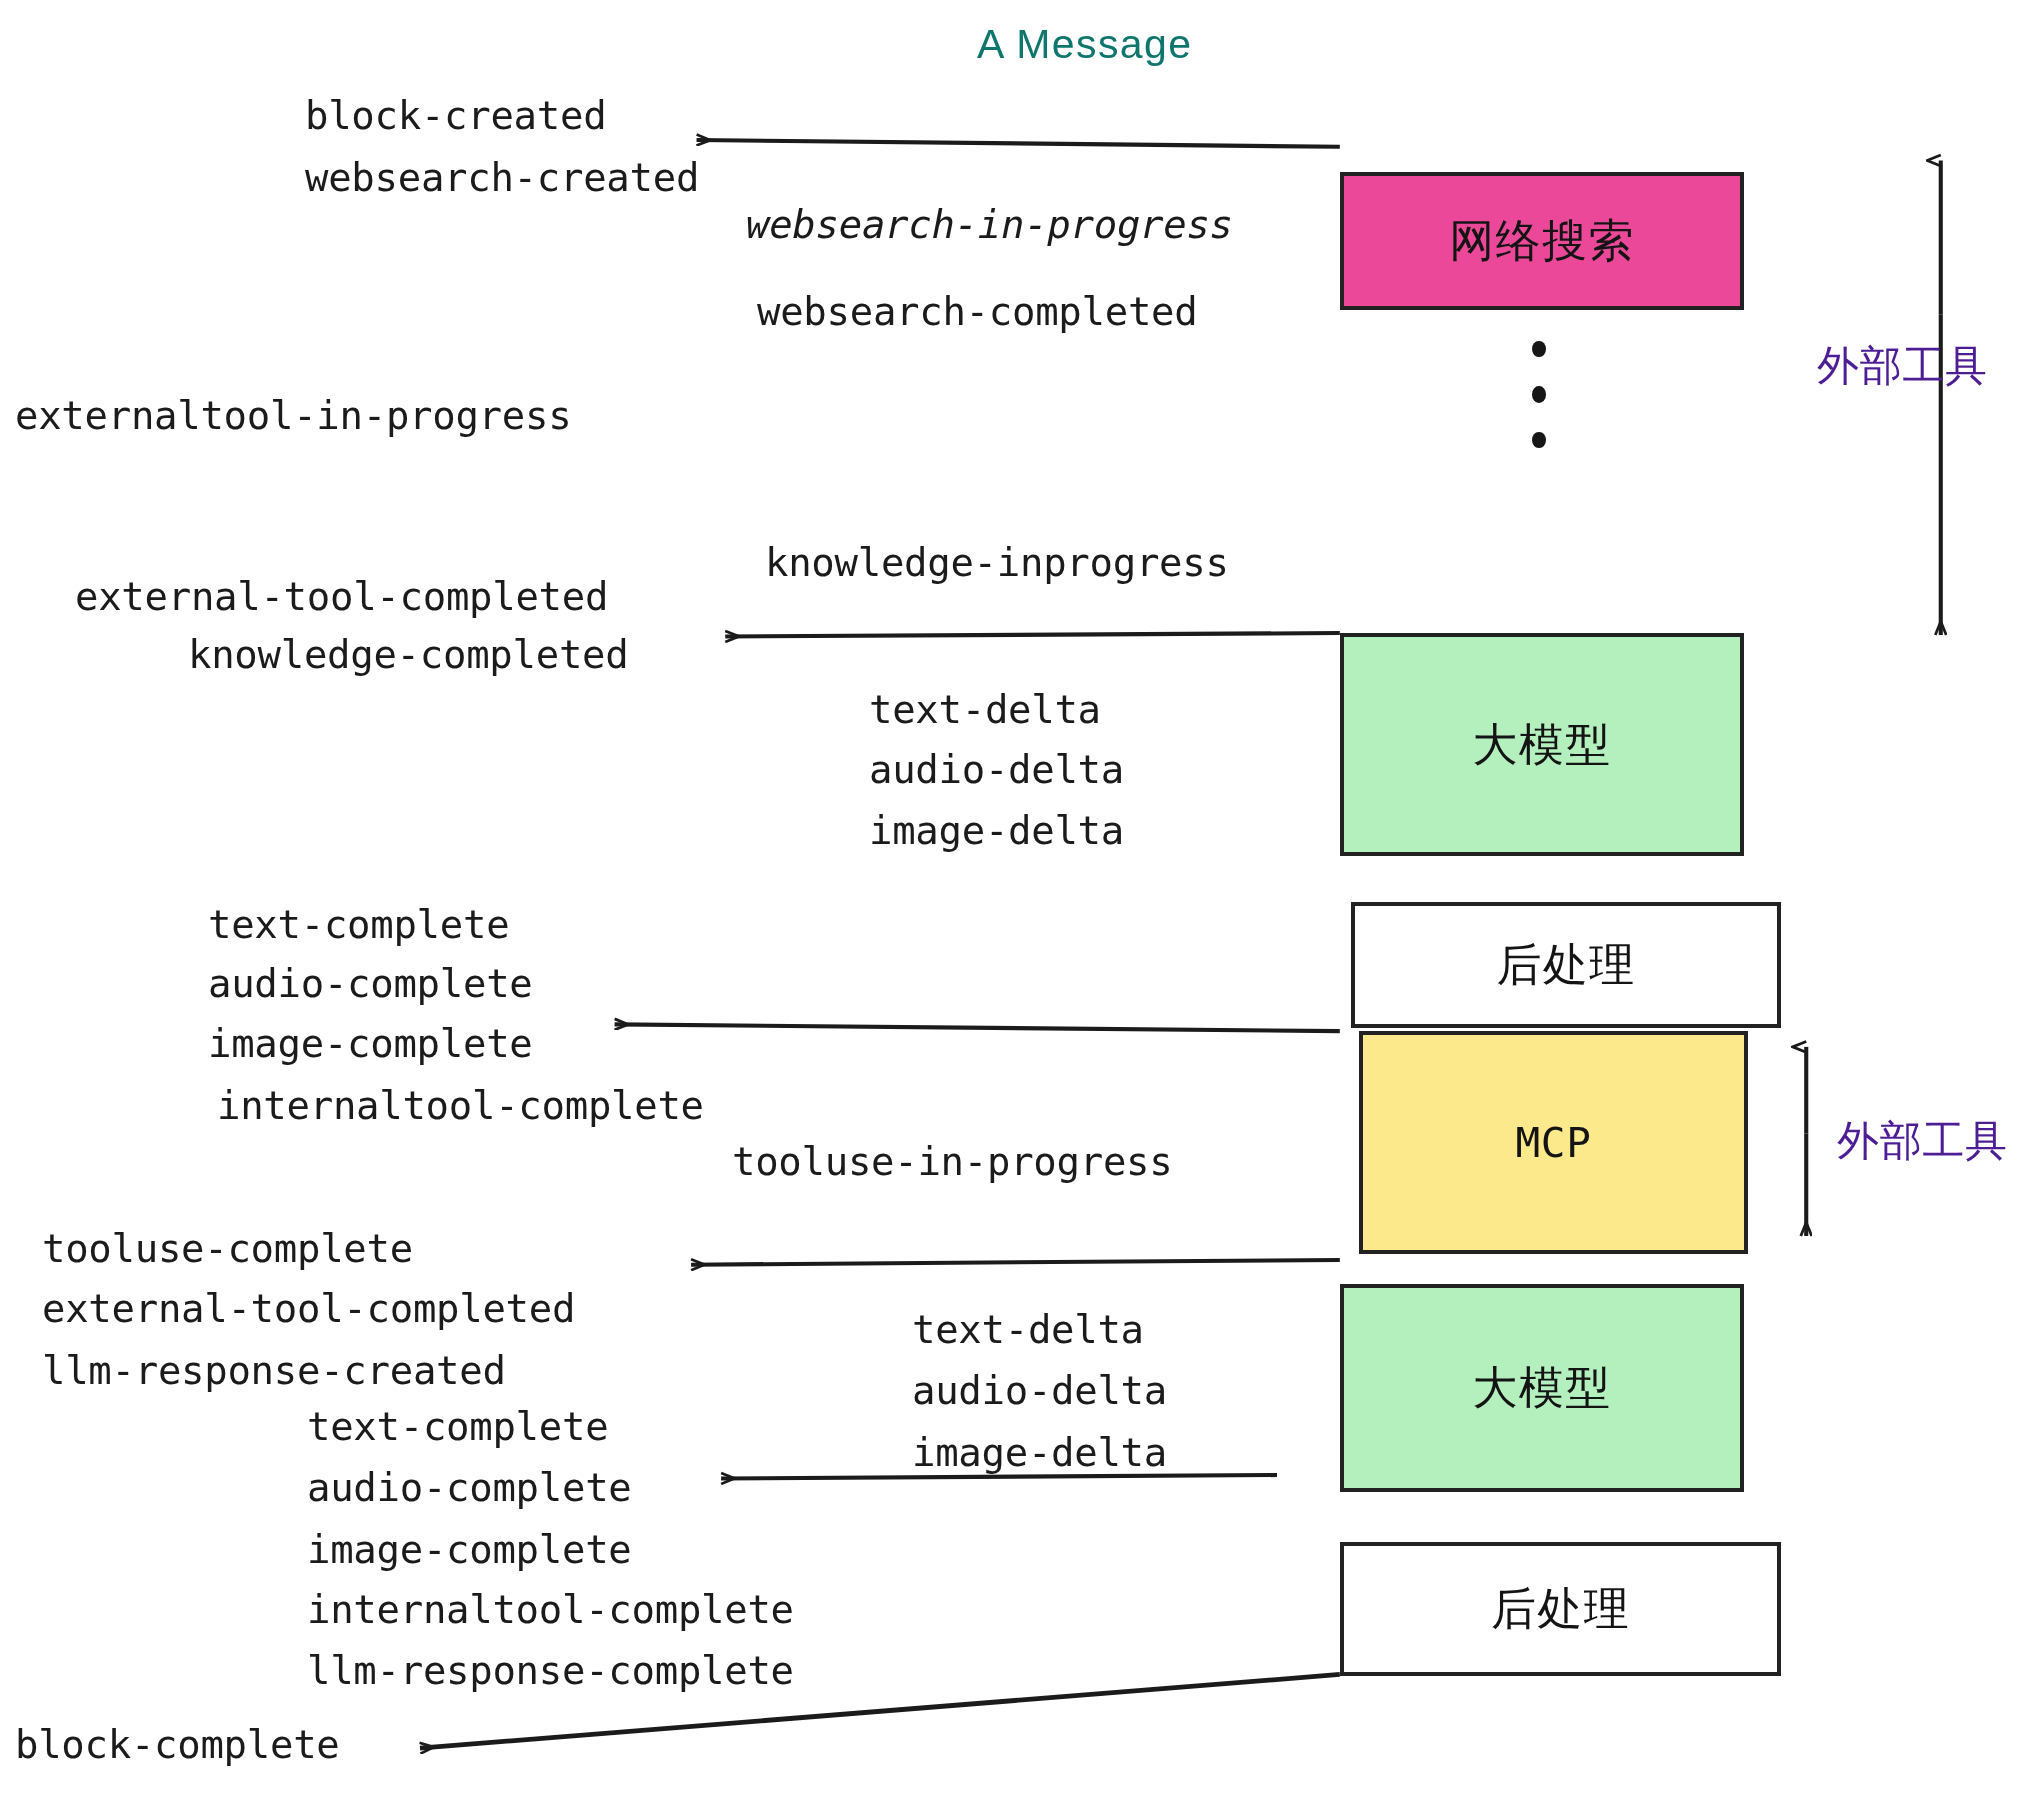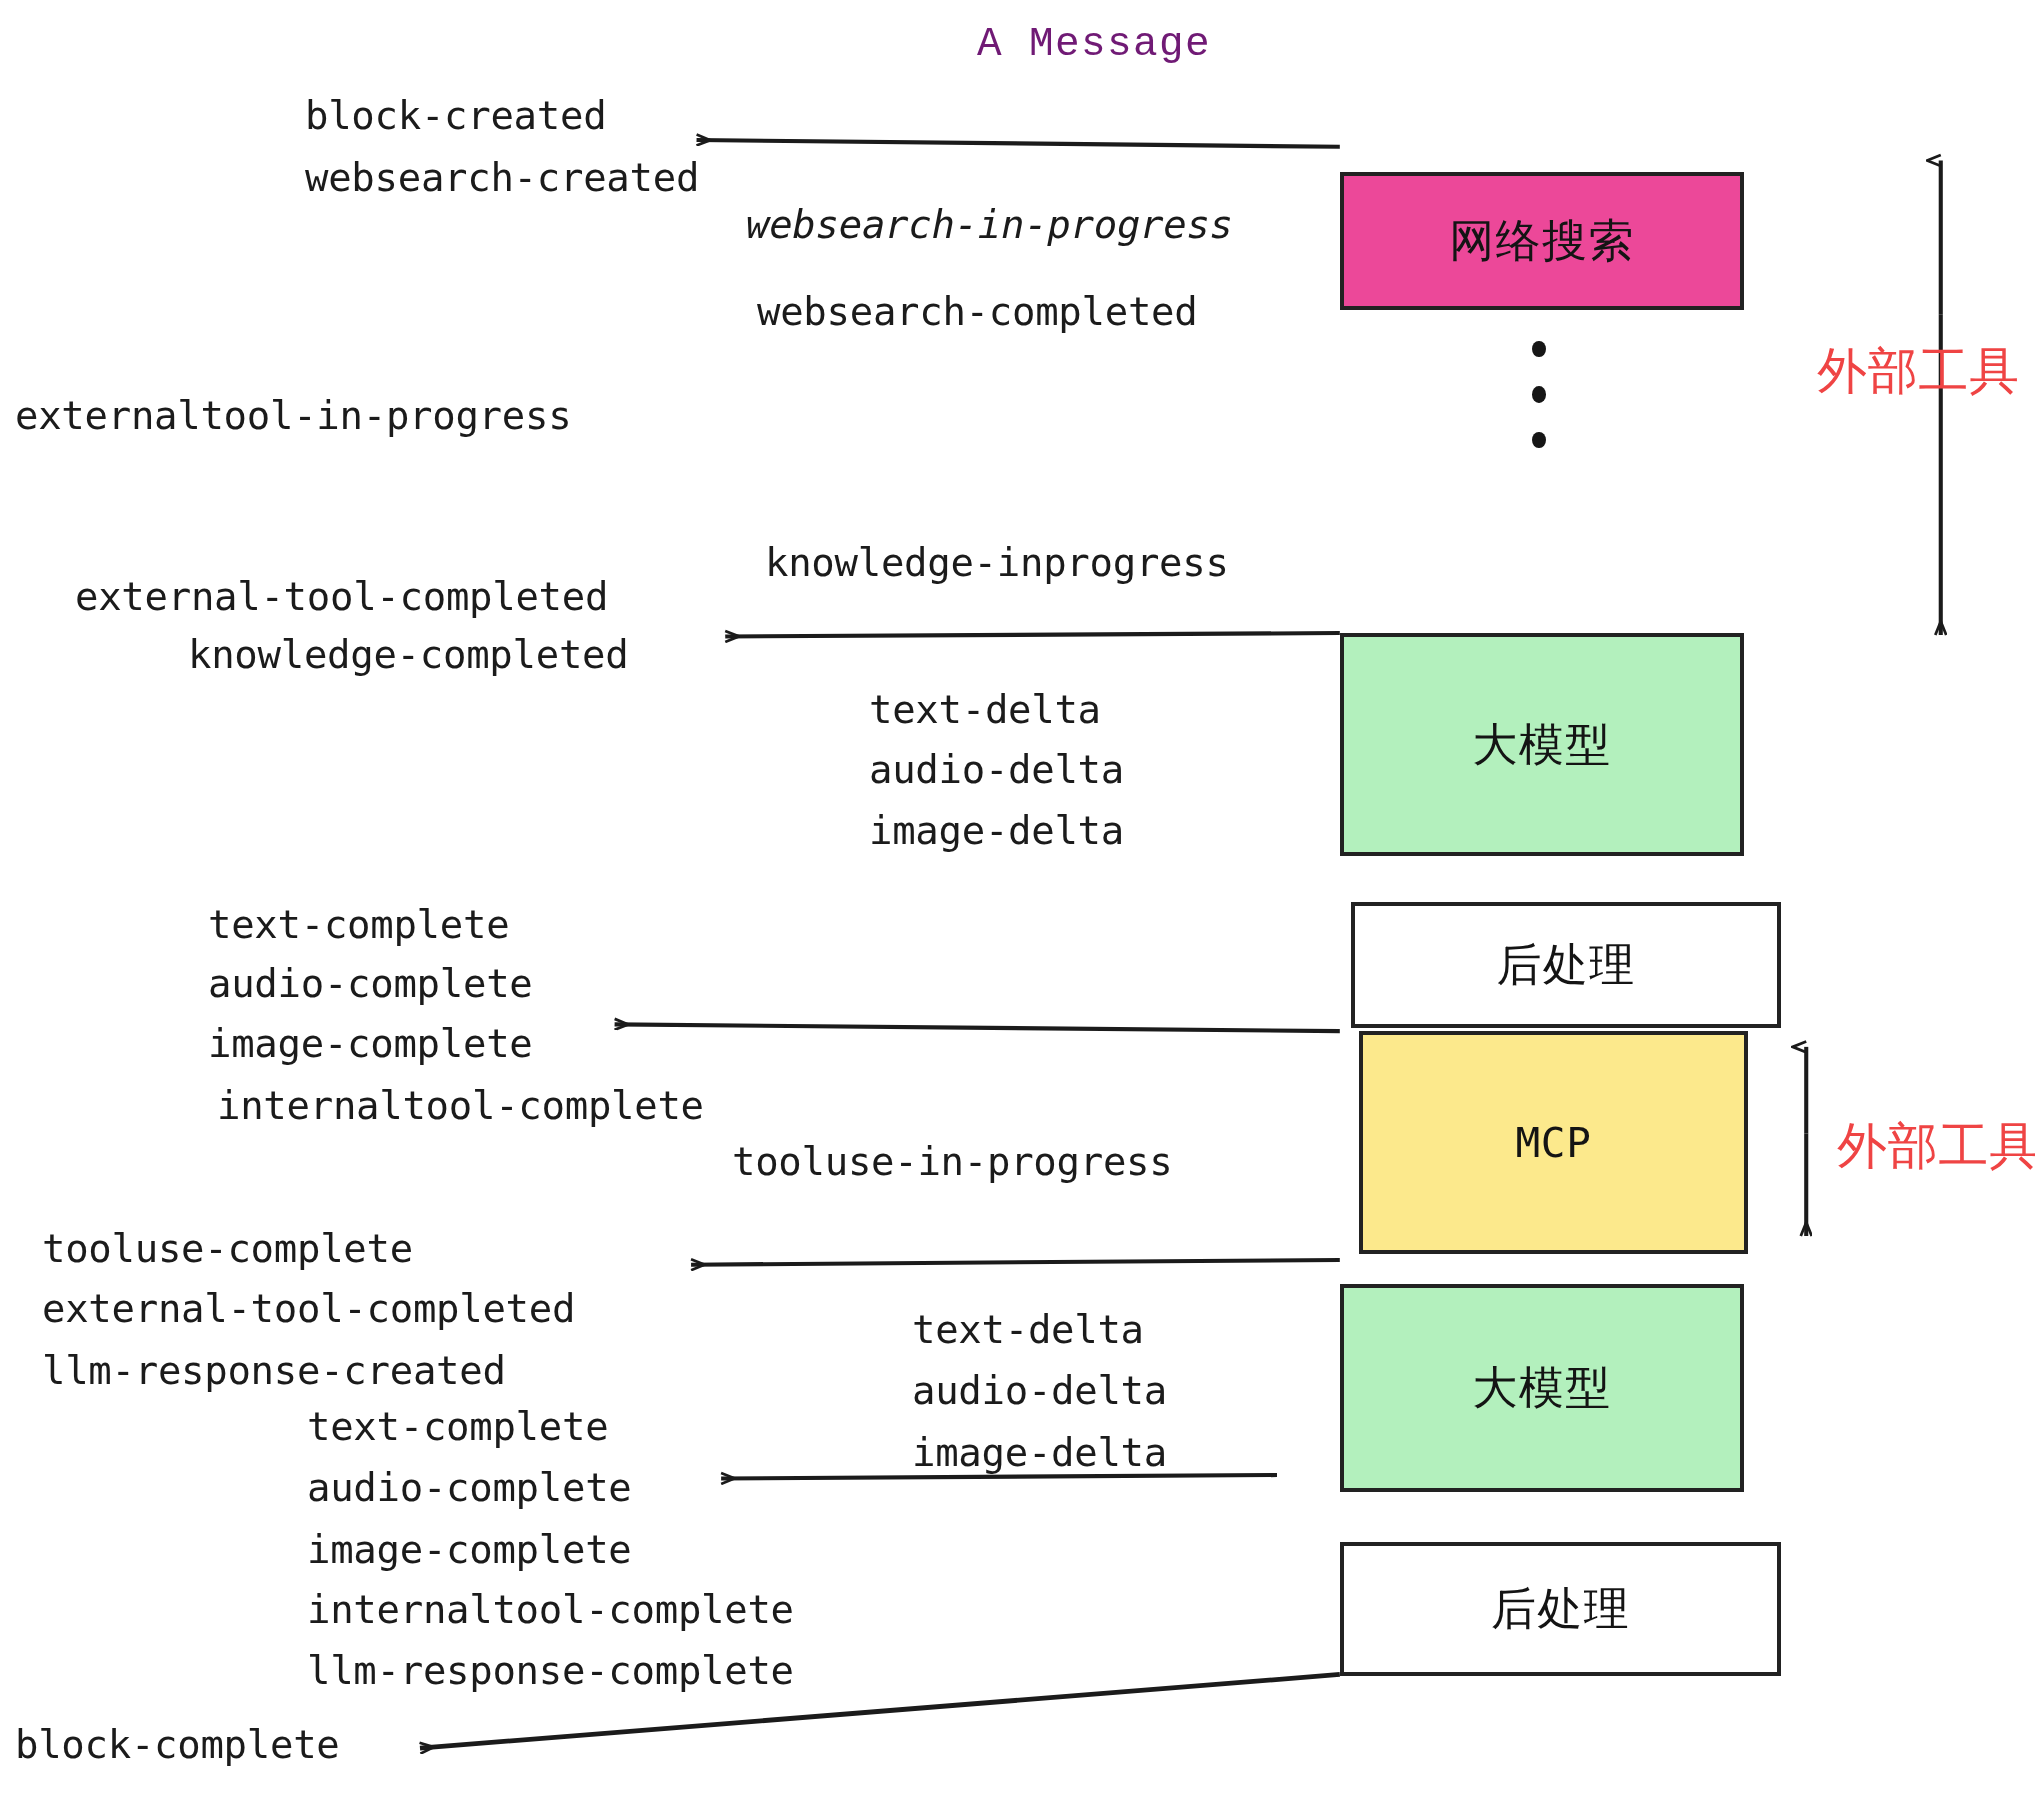--- a/index.html
+++ b/index.html
@@ -19,23 +19,23 @@
     position:absolute;
     font-family:"DejaVu Sans Mono","Liberation Mono",monospace;
     font-size:39px;
     line-height:1.0;
     letter-spacing:-0.3px;
     color:#1b1b1b;
     white-space:nowrap;
   }
   .title{
     position:absolute;
-    font-family:Liberation Mono, monospace;
+    font-family:Liberation Sans, sans-serif;
     font-size:41px;
-    color:#701a75;
+    color:#0f766e;
     white-space:nowrap;
     letter-spacing:1.4px;
   }
   
   .node{
     position:absolute;
     box-sizing:border-box;
     border:4.1px solid #222222;
     display:flex;
     align-items:center;
@@ -47,22 +47,22 @@
   }
   .node.mcp{
     font-family:"DejaVu Sans Mono","Liberation Mono",monospace;
     font-size:41px;
     letter-spacing:0.7px;
   }
   
   .sidelabel{
     position:absolute;
     font-family:Liberation Serif, serif;
-    font-size:50px;
-    color:#ef4444;
+    font-size:42px;
+    color:#4c1d95;
     white-space:nowrap;
     letter-spacing:0.7px;
   }
   
   .dots{position:absolute;}
   .dots i{
     display:block;
     width:13.7px;height:16.4px;
     border-radius:50%;
     background:#161616;

